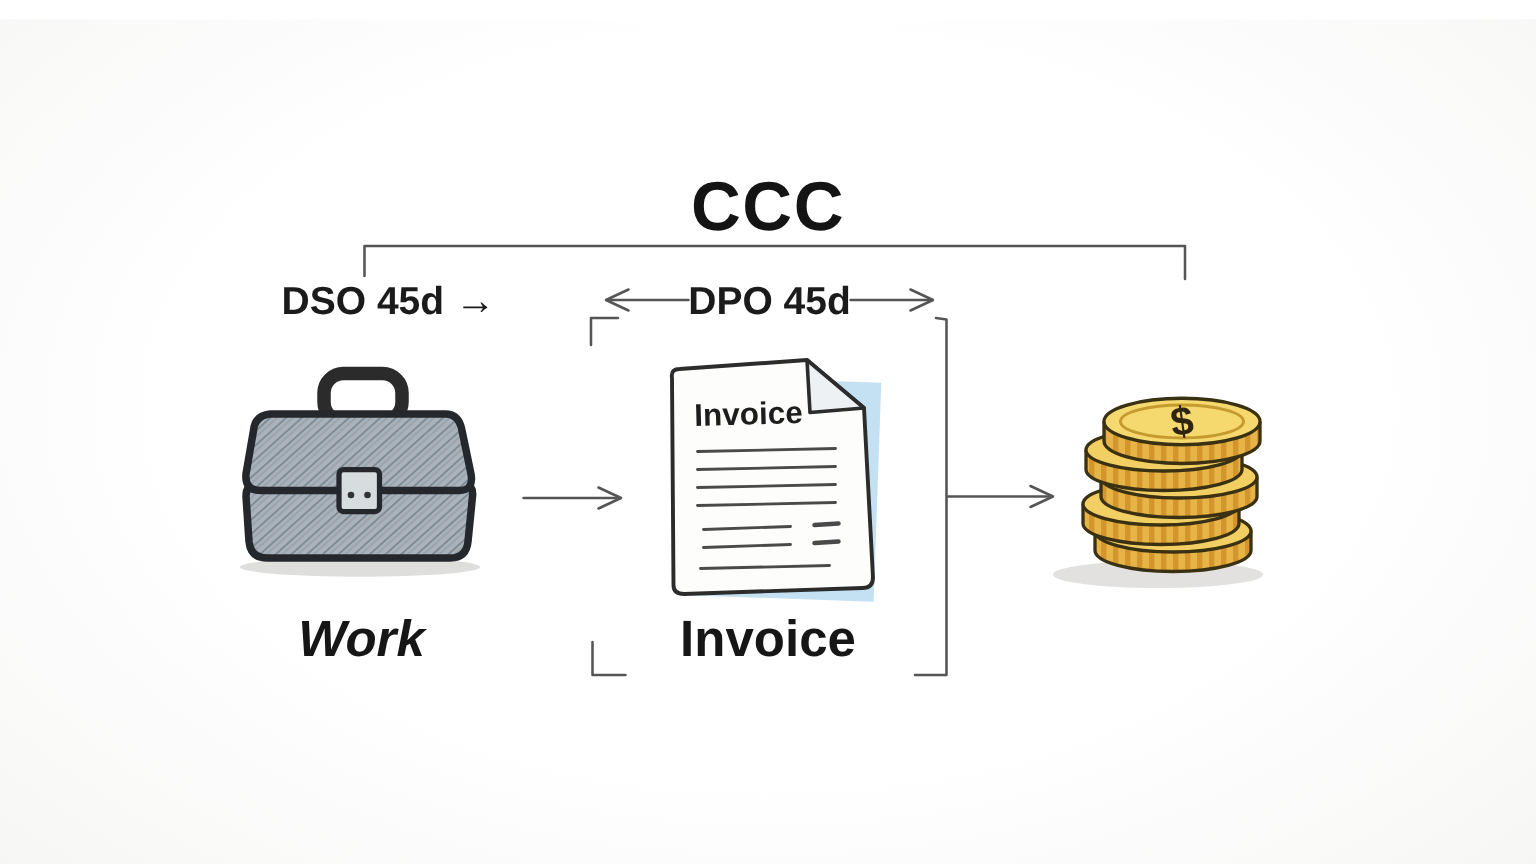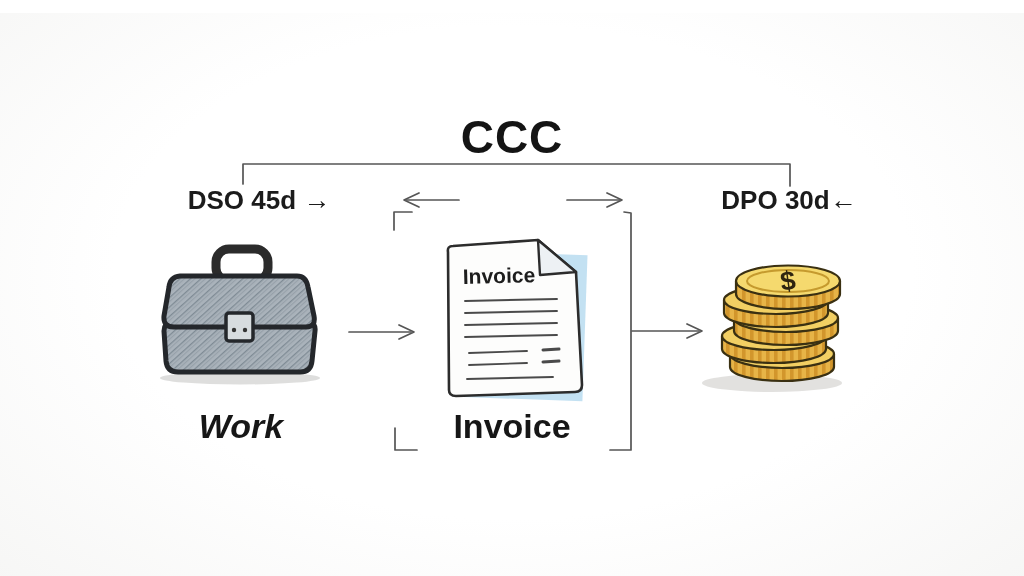--- a/index.html
+++ b/index.html
@@ -63,22 +63,22 @@
         <path d="M 632,318 L 699,318"></path>
         <path d="M 687,311 L 702,318 L 687,325"></path>
       </g>
     </g>
   </svg>
 
   <div class="abs title">CCC</div>
 
   <div class="abs metric" style="left:259px;"><span>DSO 45d</span>&nbsp;<span class="arrow">→</span></div>
 
+  <div class="abs metric" style="left:513px;"><span>DPO 45d</span></div>
 
-  <div class="abs metric" style="left:789px;"><span>DPO 30d</span><span class="arrow">←</span></div>
 
   <svg class="abs" style="left:156px;top:230px;" width="170" height="145" viewBox="0 0 170 145">
     <defs>
       <pattern id="hatch" width="7" height="7" patternUnits="userSpaceOnUse" patternTransform="rotate(48)">
         <rect width="7" height="7" fill="#aab3bb"></rect>
         <line x1="0" y1="0" x2="0" y2="7" stroke="#7f8b95" stroke-width="2.6"></line>
         <line x1="3.6" y1="0" x2="3.6" y2="7" stroke="#97a1aa" stroke-width="1.2"></line>
       </pattern>
     </defs>
     <ellipse cx="84" cy="135" rx="80" ry="6.5" fill="#b6b6b4" opacity="0.45"></ellipse>

